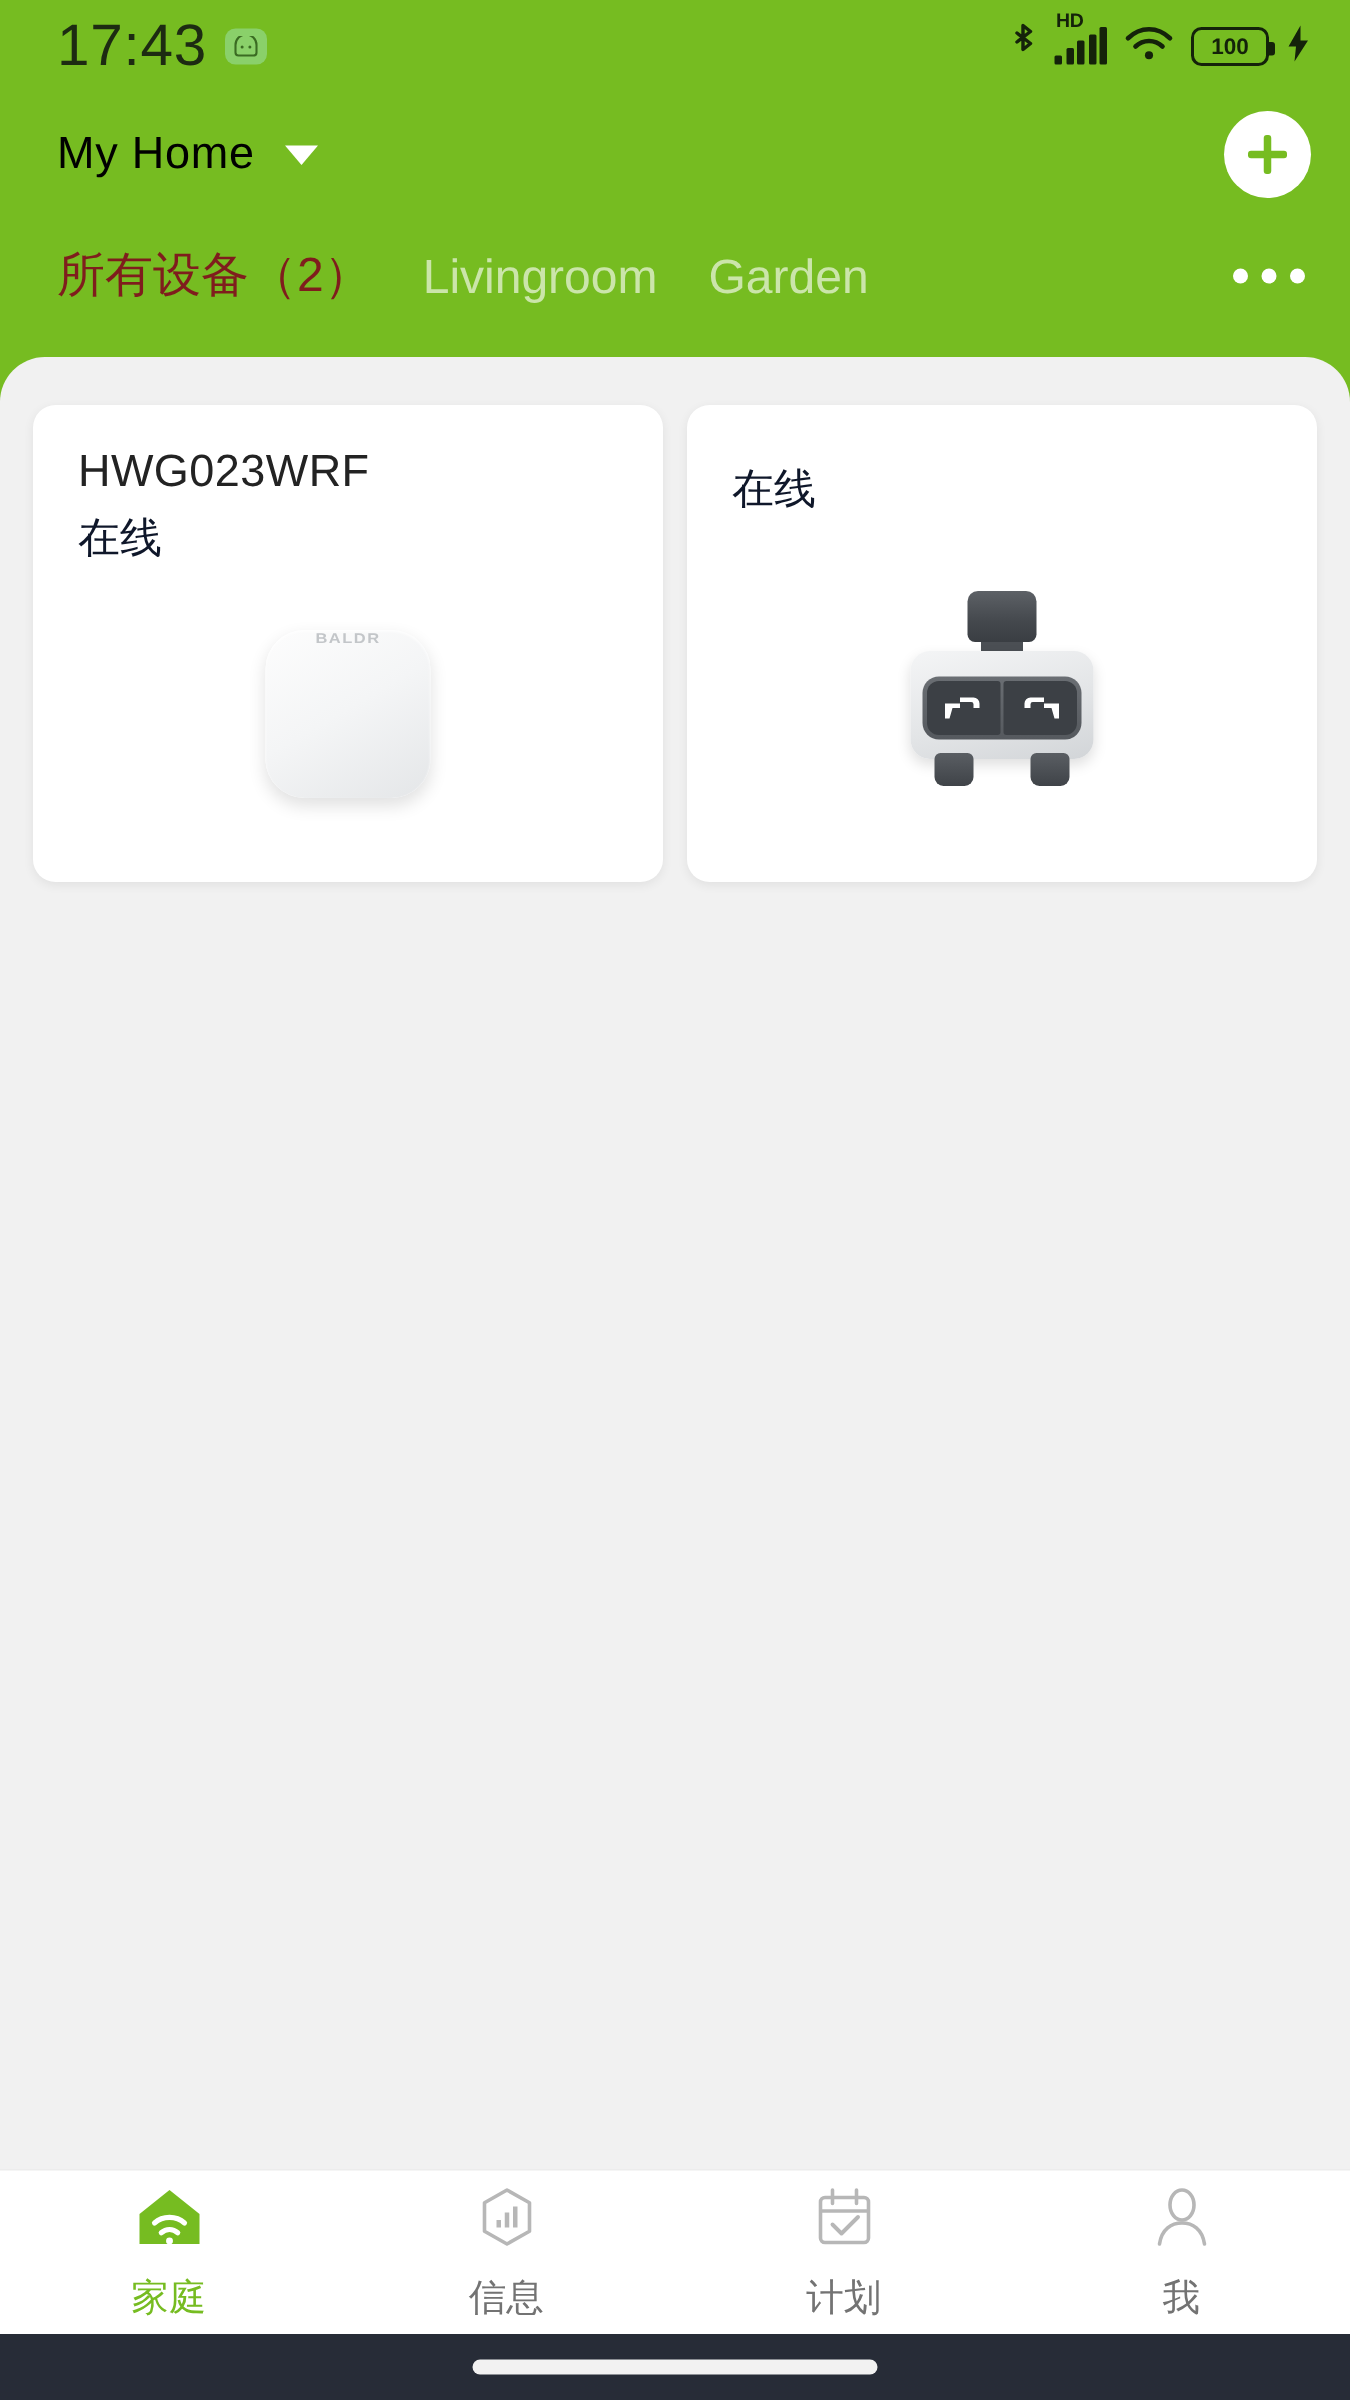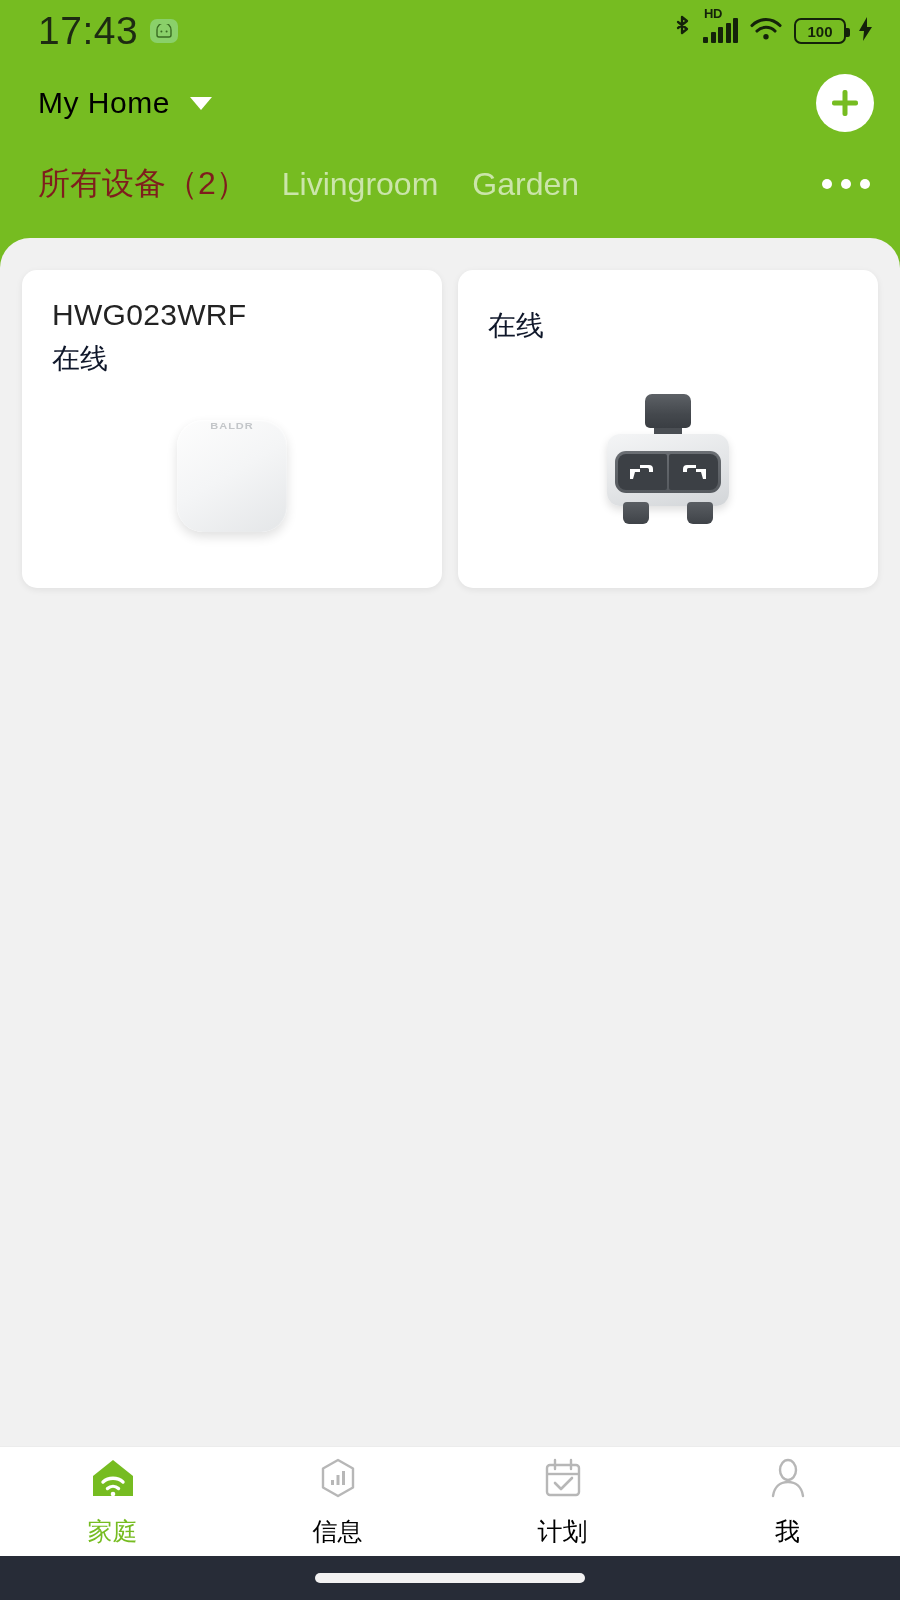--- a/index.html
+++ b/index.html
@@ -187,21 +187,21 @@
     flex:0 0 110px; height:110px;
     background:#ffffff;
     display:flex; align-items:center;
     border-top:1px solid #ececec;
   }
   .navitem {
     flex:1; display:flex; flex-direction:column;
     align-items:center; justify-content:center; gap:15px; cursor:pointer;
   }
   .navicon { height:44px; display:flex; align-items:center; justify-content:center; }
-  .navlabel { font-size:25px; color:#000000; }
+  .navlabel { font-size:25px; color:#737373; }
   .navitem.active .navlabel { color:#76bc21; }
 
   
   .gesture {
     flex:0 0 44px; height:44px; background:#272c37;
     display:flex; align-items:center; justify-content:center;
   }
   .gesture-pill {
     width:270px; height:10px; border-radius:6px; background:#f2f2f2;
   }

